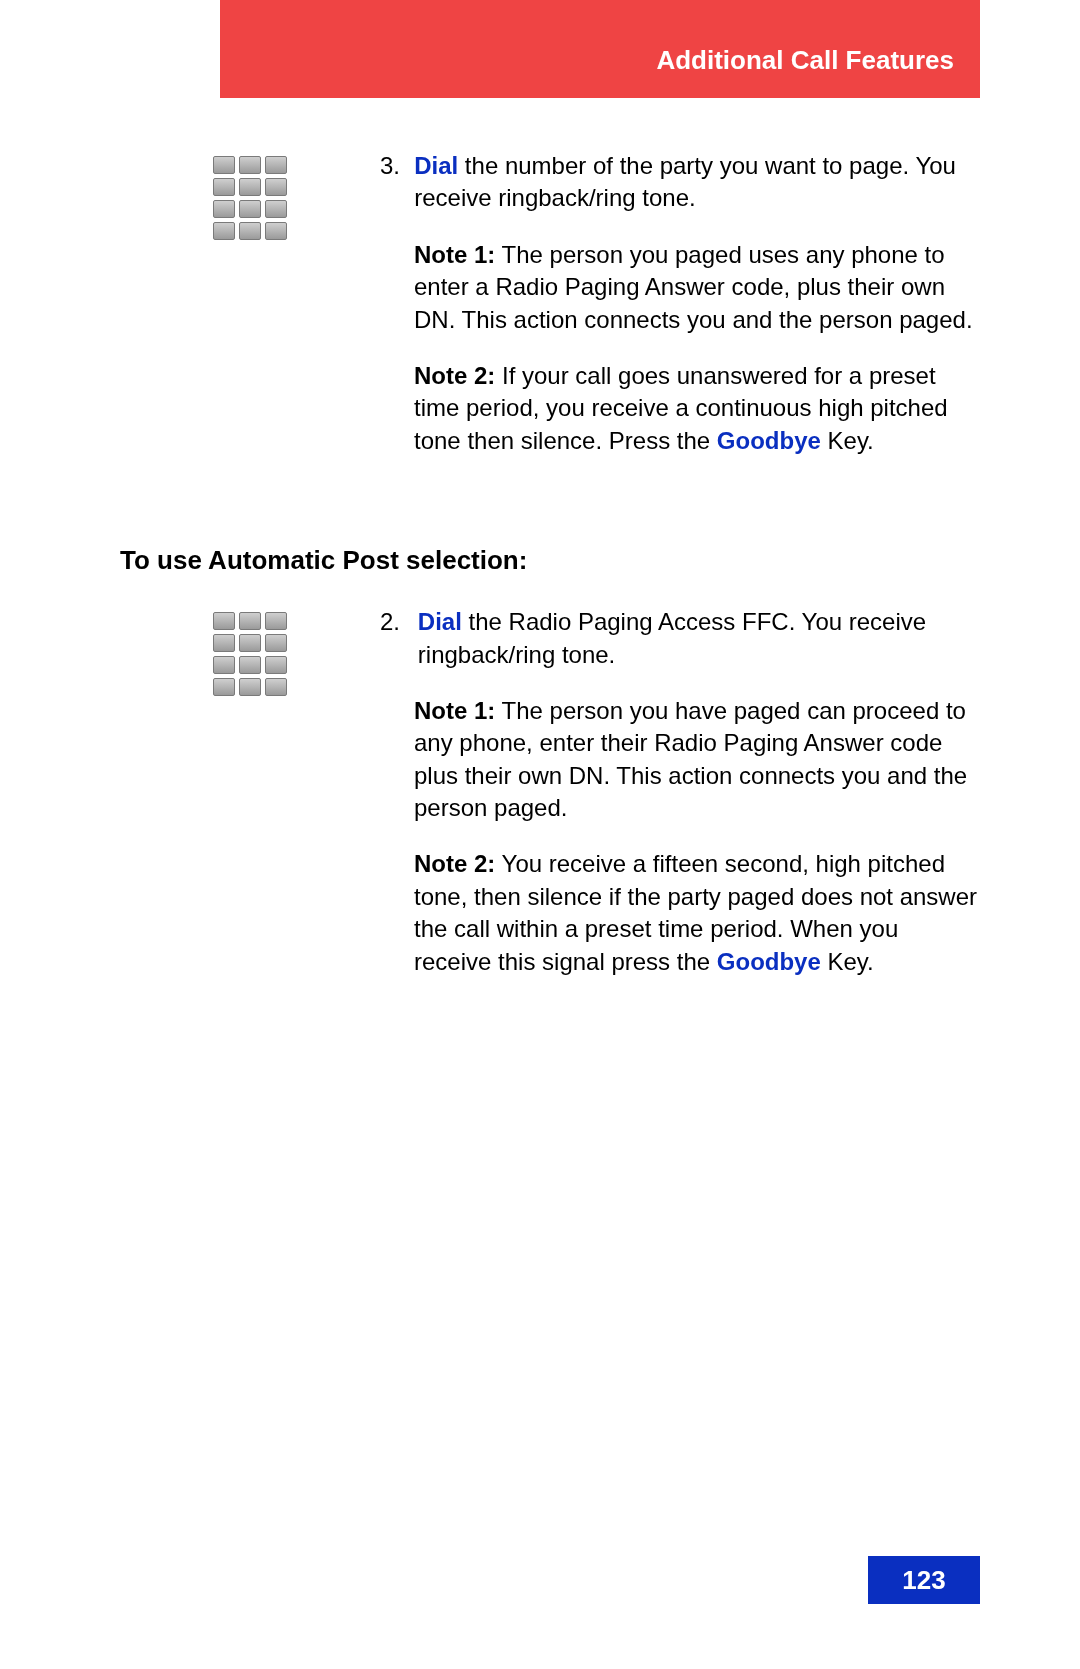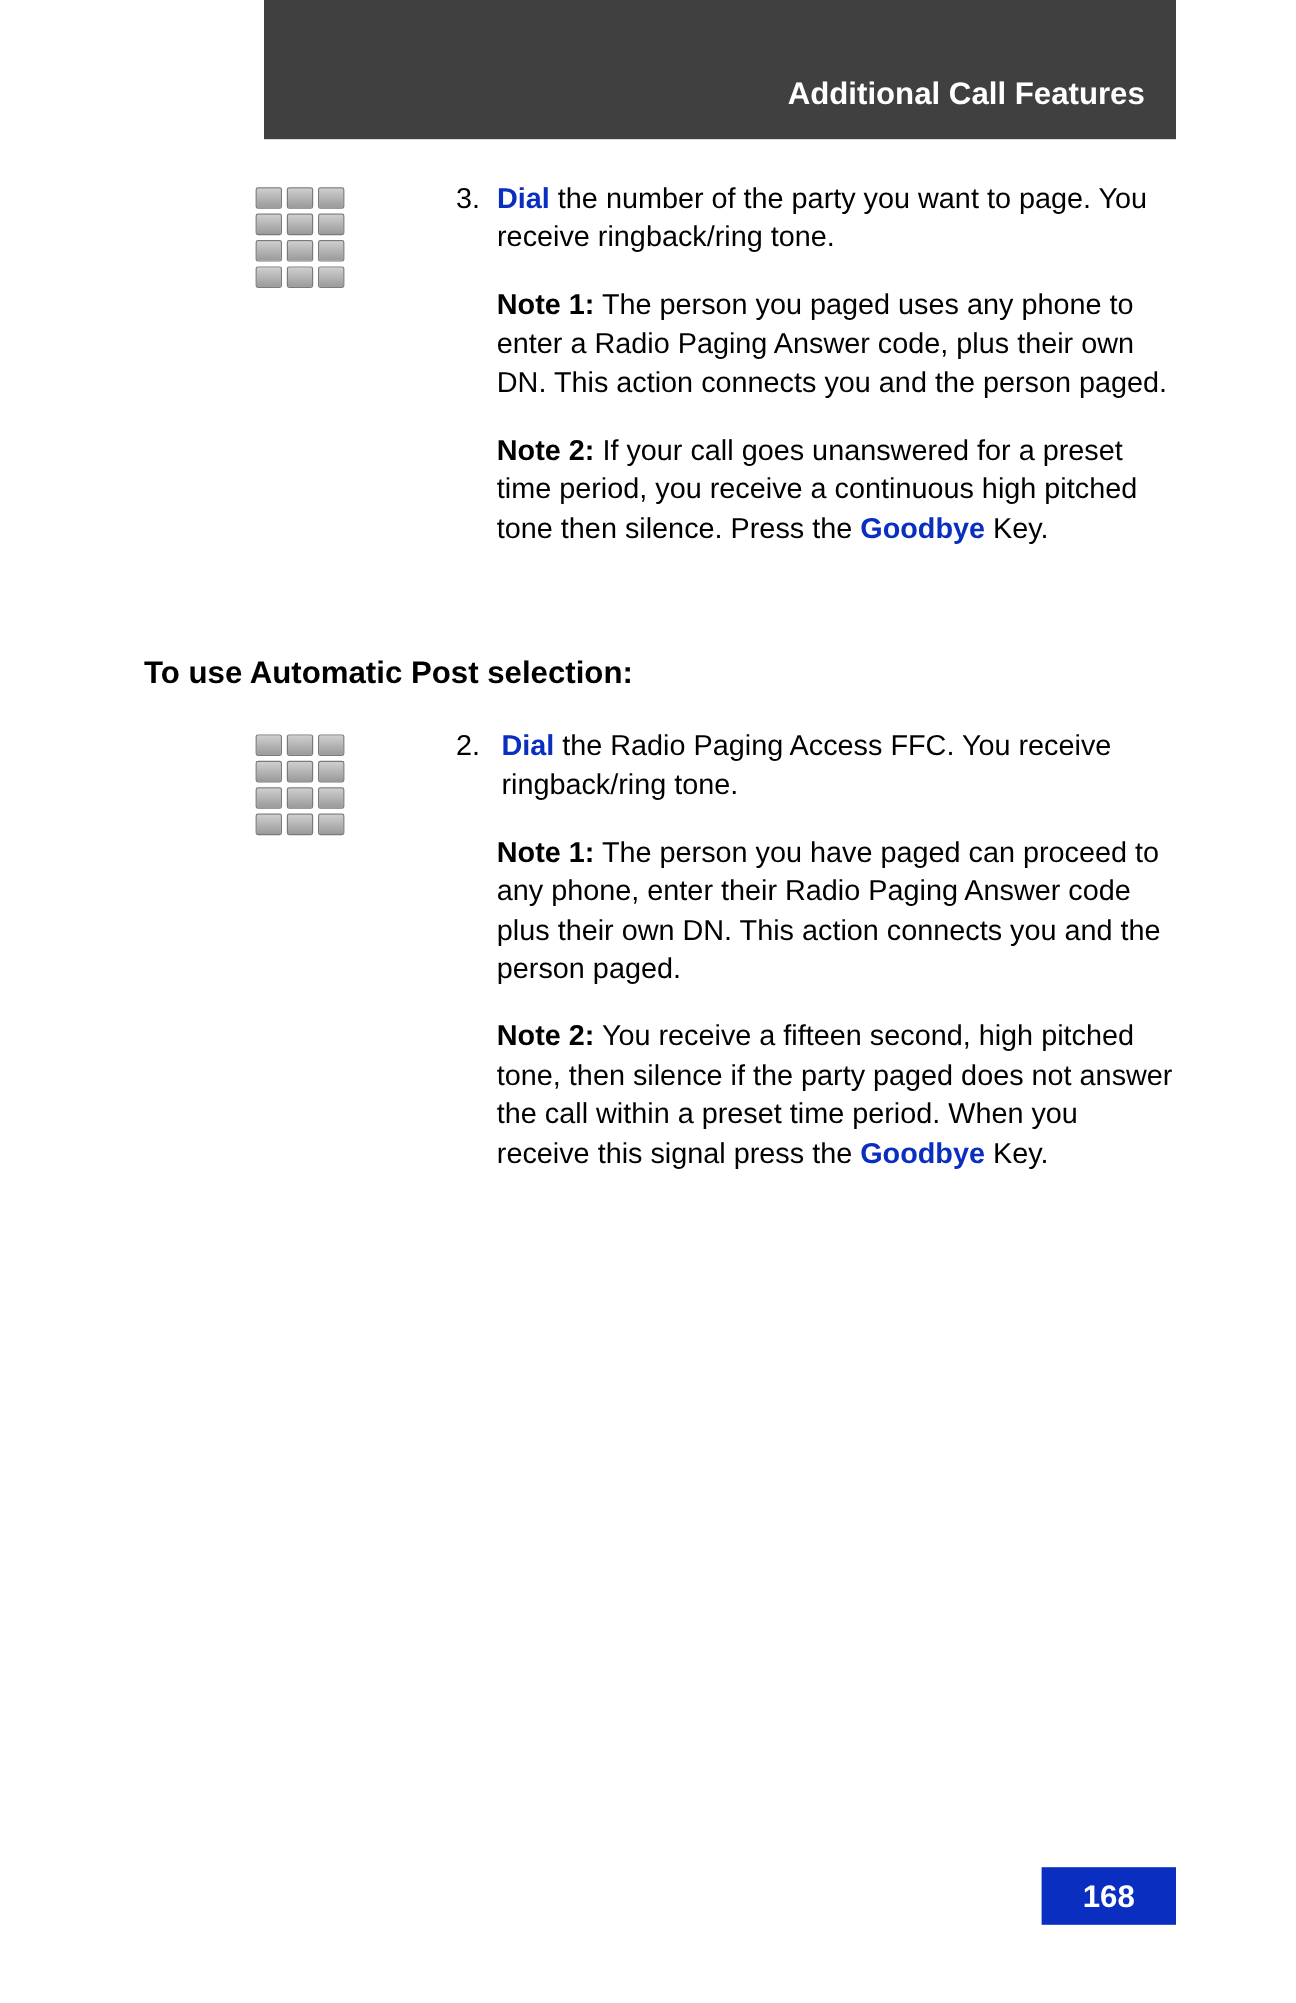--- a/index.html
+++ b/index.html
@@ -1,18 +1,18 @@
 <!DOCTYPE html>
 <html><head>
 <meta charset="utf-8">
 <style>
   * { box-sizing: border-box; margin: 0; padding: 0; }
   html, body { width: 1080px; height: 1669px; background: #fff; font-family: Arial, Helvetica, sans-serif; color: #000; }
   .page { position: relative; width: 1080px; height: 1669px; }
-  .header-band { position: absolute; top: 0; left: 220px; width: 760px; height: 116px; background: #404040; }
+  .header-band { position: absolute; top: 0; left: 220px; width: 760px; height: 98px; background: #ef4444; }
   .header-text { position: absolute; right: 26px; bottom: 22px; color: #fff; font-weight: bold; font-size: 26px; }
   .content { position: absolute; top: 150px; left: 120px; width: 860px; }
   .row { display: flex; align-items: flex-start; }
   .left-col { width: 260px; flex: 0 0 260px; display: flex; justify-content: center; }
   .right-col { flex: 1; font-size: 24px; line-height: 1.35; }
   .step-num { display: inline-block; width: 34px; }
   .bluekey { color: #0a2fc0; font-weight: bold; }
   .para { margin-bottom: 24px; }
   .note-label { font-weight: bold; }
   .keypad { display: grid; grid-template-columns: repeat(3, 22px); grid-template-rows: repeat(4, 18px); gap: 4px; margin-top: 6px; }
@@ -102,14 +102,14 @@
           <span class="note-label">Note 1:</span><span> The person you have paged can proceed to any phone, enter their Radio Paging Answer code plus their own DN. This action connects you and the person paged.</span>
         </div>
         <div class="para" style="padding-left:34px;">
           <span class="note-label">Note 2:</span><span> You receive a fifteen second, high pitched tone, then silence if the party paged does not answer the call within a preset time period. When you receive this signal press the </span><span class="bluekey">Goodbye</span><span> Key.</span>
         </div>
       </div>
     </div>
 
   </div>
 
-  <div class="pagenum-box">168</div>
+  <div class="pagenum-box">123</div>
 </div>
 
 </body></html>

